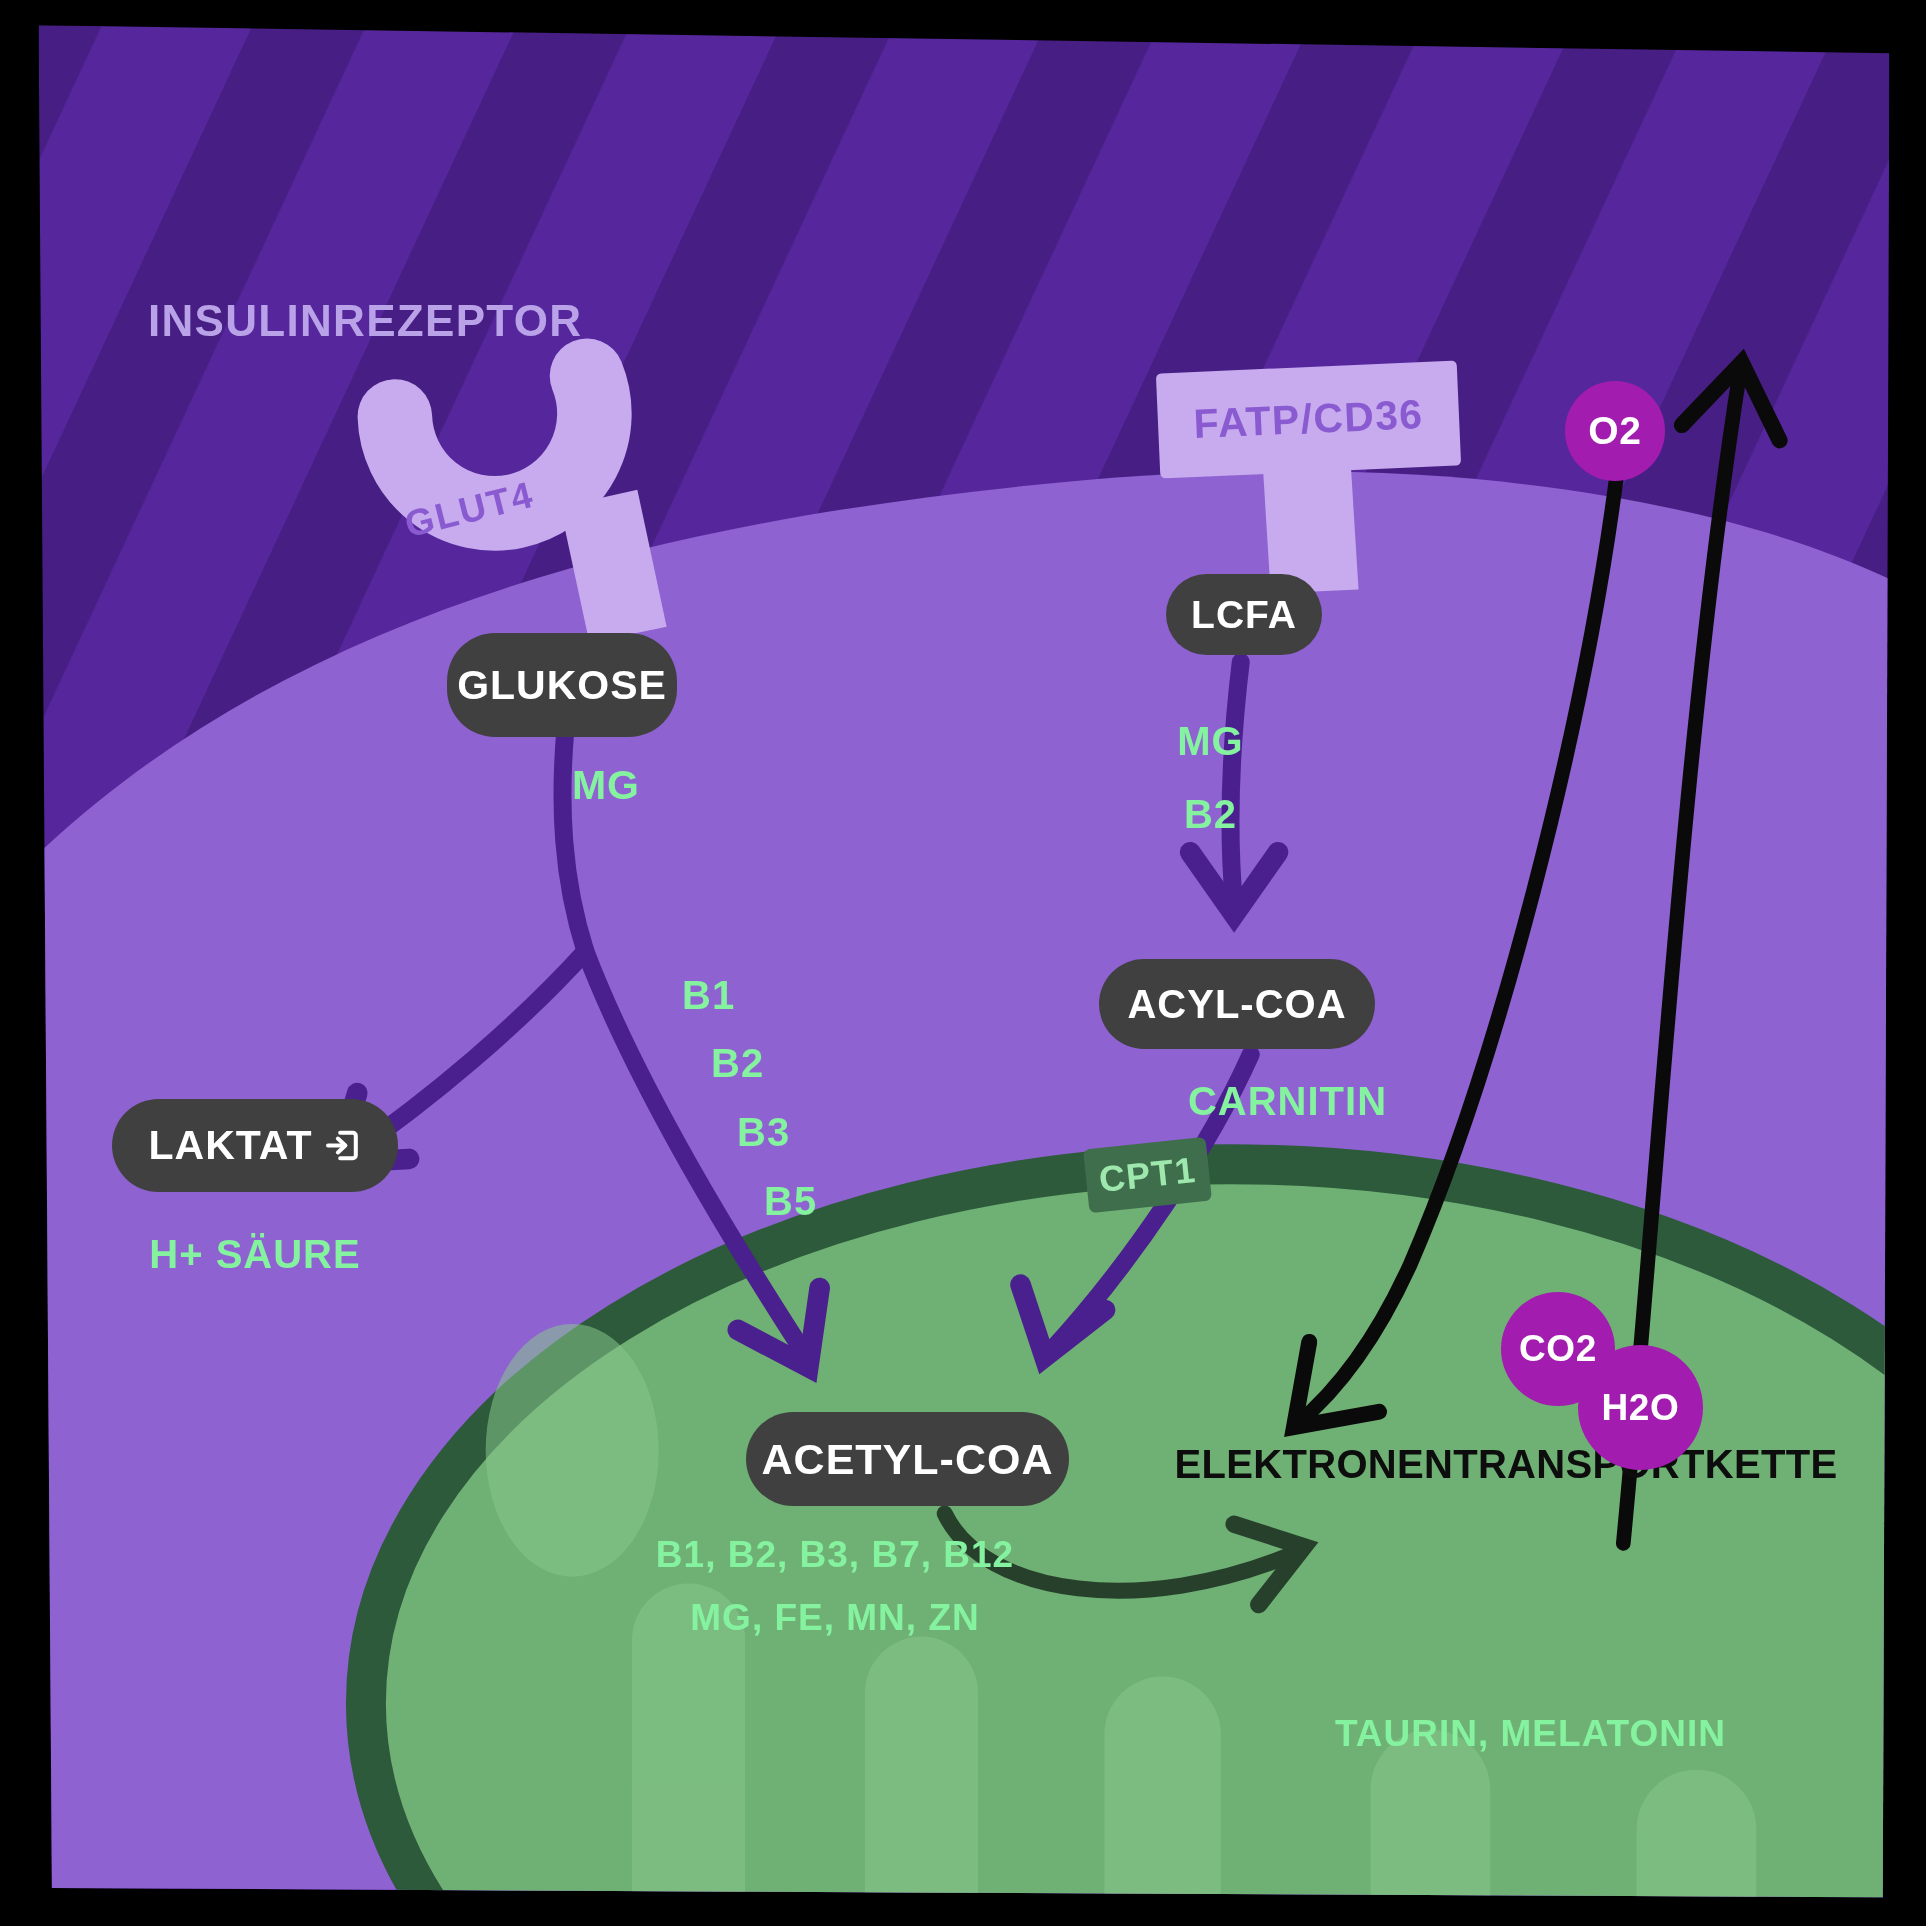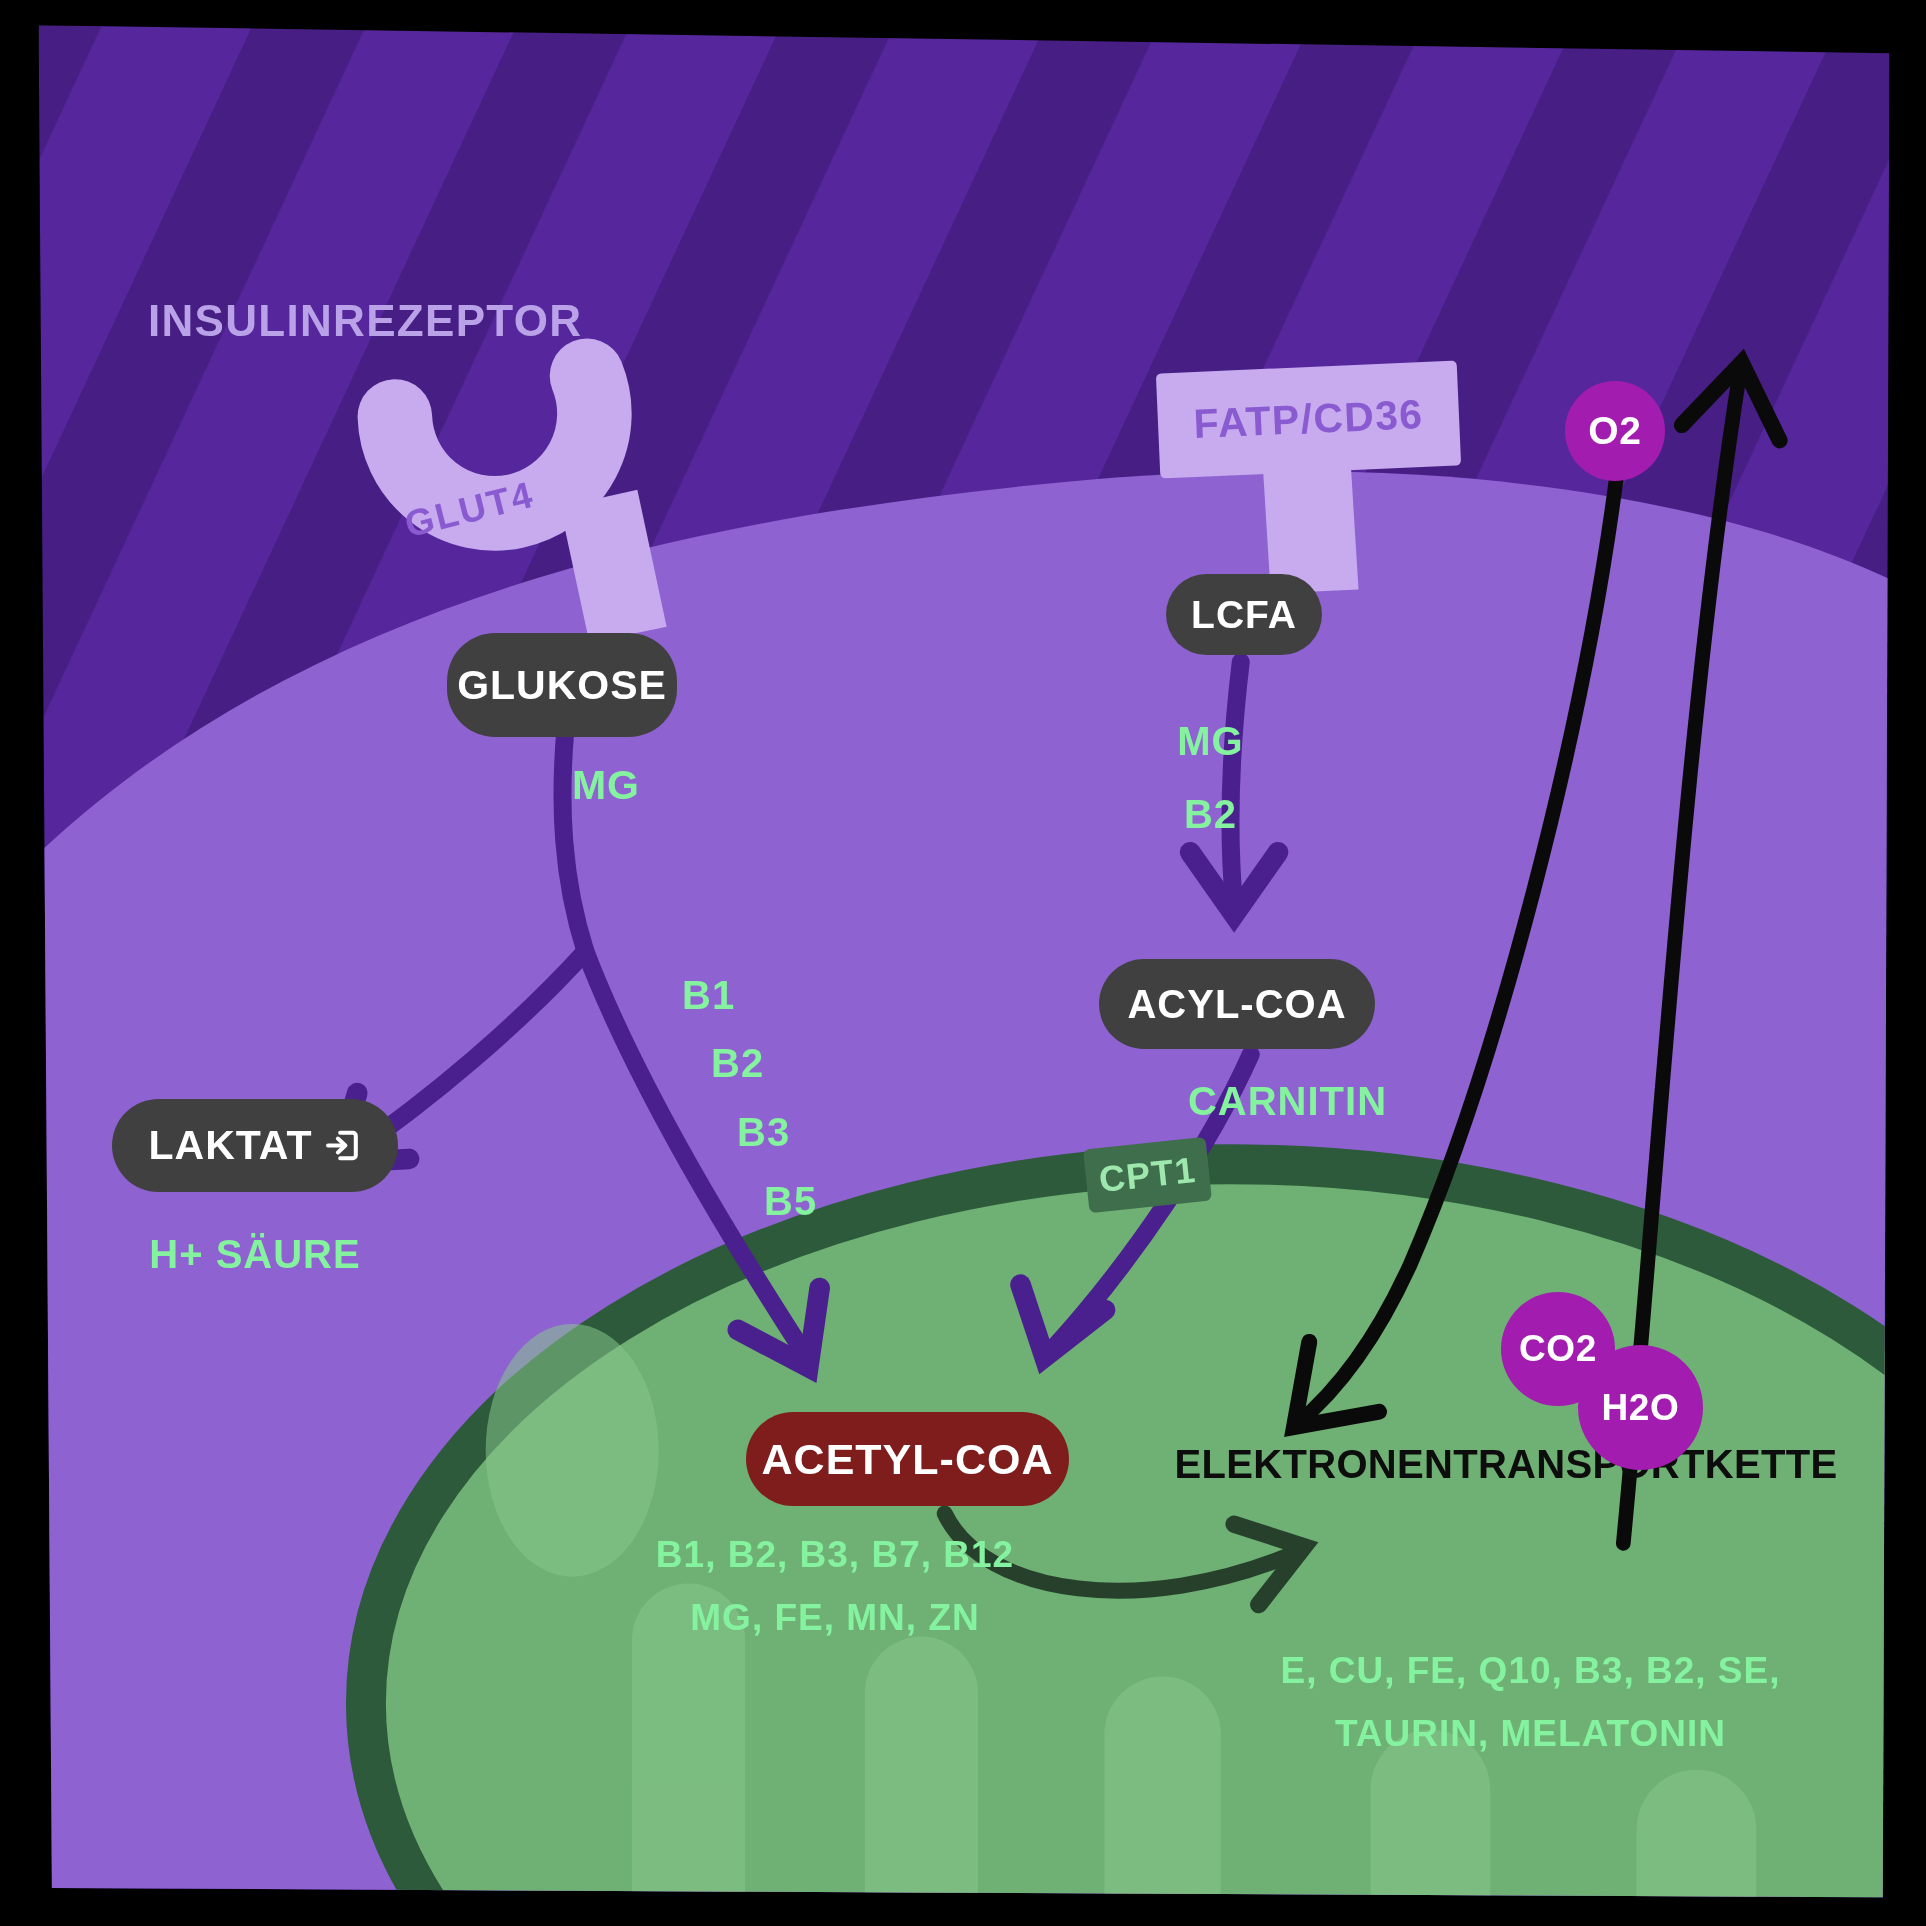--- a/index.html
+++ b/index.html
@@ -7,21 +7,21 @@
     position:relative;width:1926px;height:1926px;background:#000;overflow:hidden;
     font-family:"Liberation Sans",sans-serif;
   }
   .bg-svg{position:absolute;left:0;top:0;}
   .abs{position:absolute;}
   .pill{
     position:absolute;display:flex;align-items:center;justify-content:center;gap:12px;
     color:#fff;font-weight:800;letter-spacing:1px;border-radius:48px;
   }
   .pill-purple{background:#404040;}
-  .pill-green{background:#7f1d1d;}
+  .pill-green{background:#404040;}
   .glabel{
     position:absolute;color:#85f2a0;font-weight:800;letter-spacing:1px;text-align:center;
   }
   .molecule{
     position:absolute;background:#a21caf;color:#fff;border-radius:50%;
     display:flex;align-items:center;justify-content:center;font-weight:800;letter-spacing:0.7px;
   }
   .receptor-label{
     position:absolute;color:#b9a2e8;font-weight:800;letter-spacing:1.3px;
   }
@@ -146,21 +146,20 @@
   <div class="cpt1-box" style="left:1086px;top:1143px;width:123px;height:64px;font-size:36px;">CPT1</div>
 
   <div class="pill pill-green" style="left:746px;top:1412px;width:323px;height:94px;font-size:43px;">ACETYL-COA</div>
 
   <div class="glabel" style="left:602px;top:1534px;width:466px;font-size:37px;">B1, B2, B3, B7, B12</div>
   <div class="glabel" style="left:602px;top:1597px;width:466px;font-size:37px;">MG, FE, MN, ZN</div>
 
   <div class="etc-label" style="left:1170px;top:1442px;width:672px;font-size:40px;">ELEKTRONENTRANSPORTKETTE</div>
 
 
-  <div class="glabel" style="left:1231px;top:1650px;width:599px;font-size:37px;">E, CU, FE, Q10, B3, B2, SE,</div>
   <div class="glabel" style="left:1231px;top:1713px;width:599px;font-size:37px;">TAURIN, MELATONIN</div>
 
   <div class="molecule" style="left:1565px;top:381px;width:100px;height:100px;font-size:39px;">O2</div>
   <div class="molecule" style="left:1501px;top:1292px;width:114px;height:114px;font-size:37px;">CO2</div>
   <div class="molecule" style="left:1578px;top:1345px;width:125px;height:125px;font-size:37px;">H2O</div>
 
 </div>
 
 
 </body></html>

